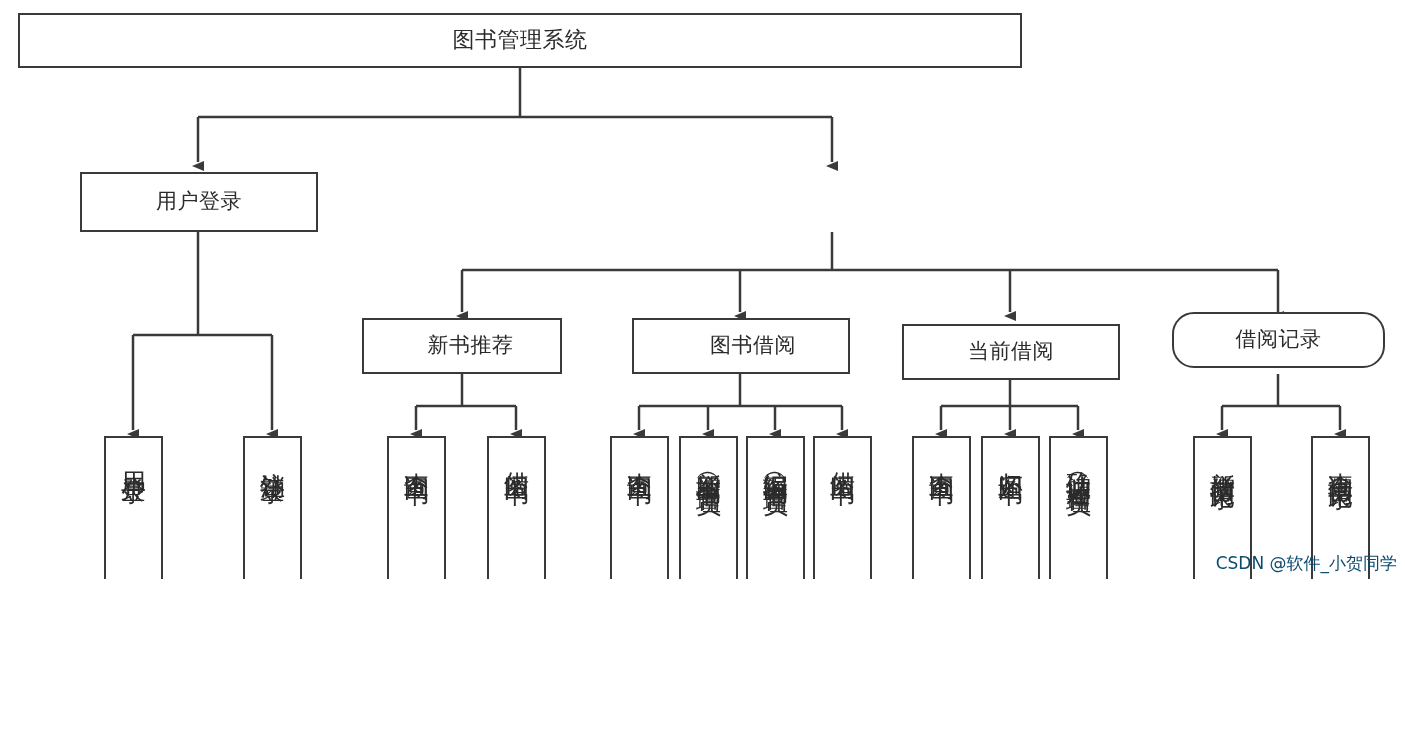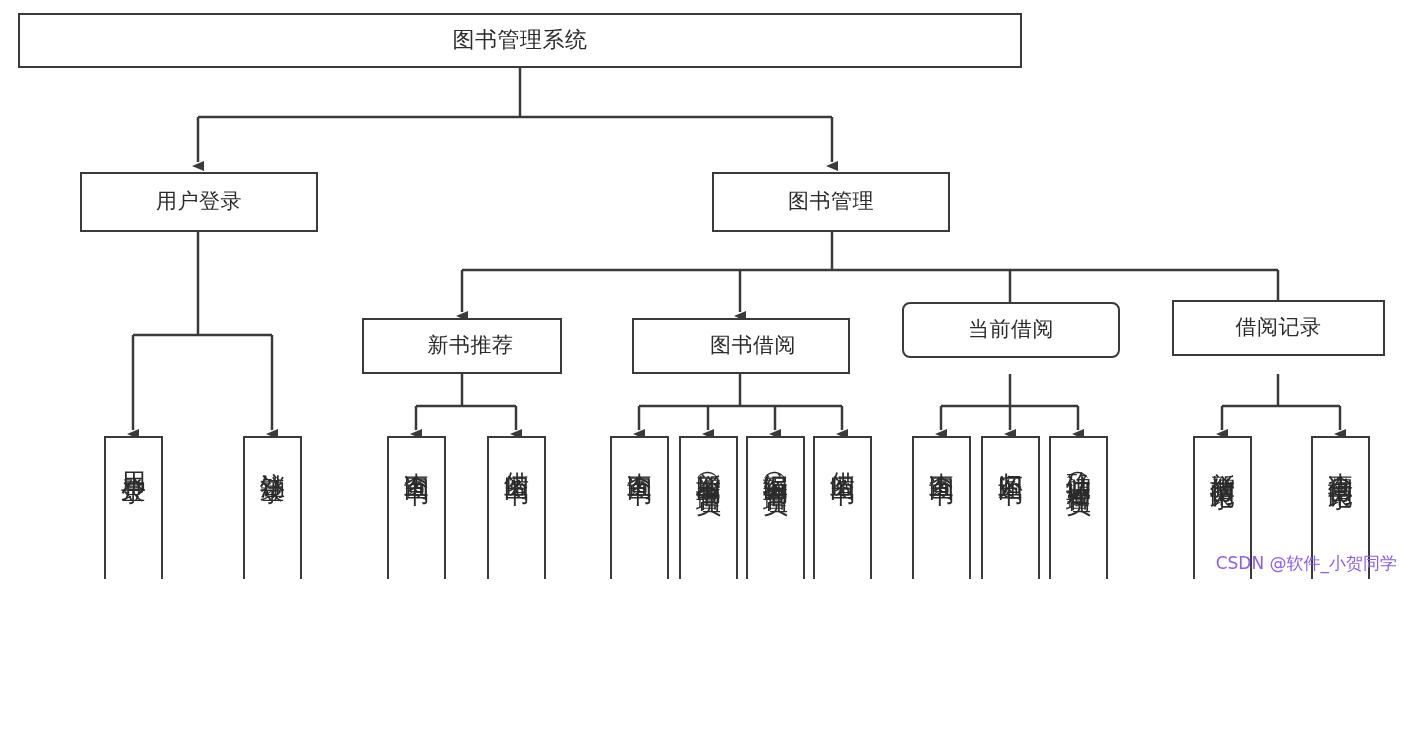--- a/index.html
+++ b/index.html
@@ -53,21 +53,21 @@
     font-size: 25px;
     line-height: 1.0;
     letter-spacing: 3px;
   }
   .node.root .label { font-size: 22px; }
   #watermark {
     position: absolute;
     right: 8px;
     bottom: 4px;
     font-size: 17px;
-    color: #8b5cf6;
+    color: #0c4a6e;
     white-space: pre;
     font-family: "DejaVu Sans", "Liberation Sans", sans-serif;
   }
 </style>
 </head>
 <body>
 
 <div id="canvas">
 
   <svg class="wires" viewBox="0 0 1405 747">
@@ -120,34 +120,31 @@
     </g>
   </svg>
 
   <div class="node horiz root" style="left:18px; top:13px; width:1004px; height:55px;">
     <span class="label">图书管理系统</span>
   </div>
 
   <div class="node horiz" style="left:80px; top:172px; width:238px; height:60px;">
     <span class="label">用户登录</span>
   </div>
-  <div class="node horiz" style="left:712px; top:172px; width:238px; height:60px;">
-    <span class="label">图书管理</span>
-  </div>
 
   <div class="node horiz" style="left:362px; top:318px; width:200px; height:56px;padding-left:17px;">
     <span class="label">新书推荐</span>
   </div>
   <div class="node horiz" style="left:632px; top:318px; width:218px; height:56px;padding-left:24px;">
     <span class="label">图书借阅</span>
   </div>
-  <div class="node horiz" style="left:902px; top:302px; width:218px; height:56px;border-radius:8px;">
+  <div class="node horiz" style="left:902px; top:324px; width:218px; height:56px;">
     <span class="label">当前借阅</span>
   </div>
-  <div class="node horiz" style="left:1172px; top:300px; width:213px; height:56px;">
+  <div class="node horiz" style="left:1172px; top:312px; width:213px; height:56px;border-radius:22px;">
     <span class="label">借阅记录</span>
   </div>
 
   <div class="node vert" style="left:104px; top:436px; width:59px; height:298px;">
     <span class="label">用户登录</span>
   </div>
   <div class="node vert" style="left:243px; top:436px; width:59px; height:298px;">
     <span class="label">注销登录</span>
   </div>
 

